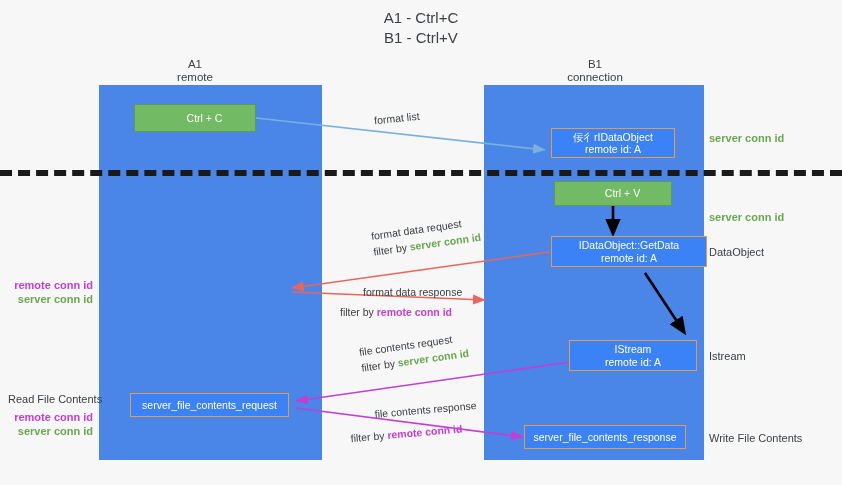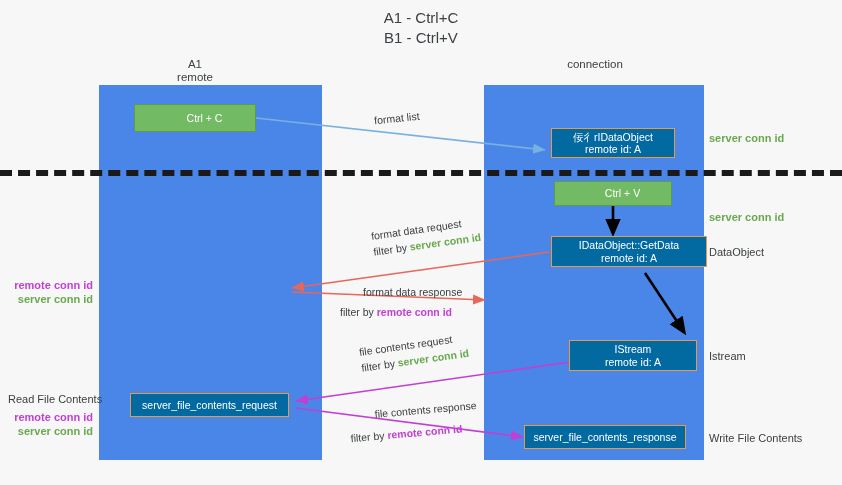--- a/index.html
+++ b/index.html
@@ -43,21 +43,21 @@
     flex-direction:column;
     align-items:center;
     justify-content:center;
     color:#ffffff;
     font-size:10.5px;
     line-height:12.5px;
     text-align:center;
     border:1px solid rgba(0,0,0,.10);
   }
   .box.green{background:#6aa84f;background:#72ba63;border-color:#5f9a4f;padding-left:19px;}
-  .box.orange{background:#0369a1;border-color:#e89b46;text-align:right;}
+  .box.orange{background:#3b82f6;border-color:#e89b46;text-align:right;}
   .box .l2{font-size:10.5px;}
 
   
   .divider{
     left:0;width:842px;top:170px;height:0;
     border-top:6px dashed #1a1a1a;
   }
 
   
   .side-label{
@@ -89,20 +89,21 @@
   <div class="abs title">
     <div>A1 - Ctrl+C</div>
     <div>B1 - Ctrl+V</div>
   </div>
 
   <div class="abs lane-head" style="left:130px;top:58px;width:130px;">
     <div>A1</div>
     <div>remote</div>
   </div>
   <div class="abs lane-head" style="left:530px;top:58px;width:130px;">
+    <div>B1</div>
     <div>connection</div>
   </div>
 
   <div class="abs lane" style="left:99px;top:85px;width:223px;height:375px;"></div>
   <div class="abs lane" style="left:484px;top:85px;width:220px;height:375px;"></div>
 
   <svg class="overlay">
     <defs>
       <marker id="ah-blue" markerWidth="9" markerHeight="9" refX="7.5" refY="3.2" orient="auto">
         <path d="M0,0 L8,3.2 L0,6.4 z" fill="#78b0e0"></path>

